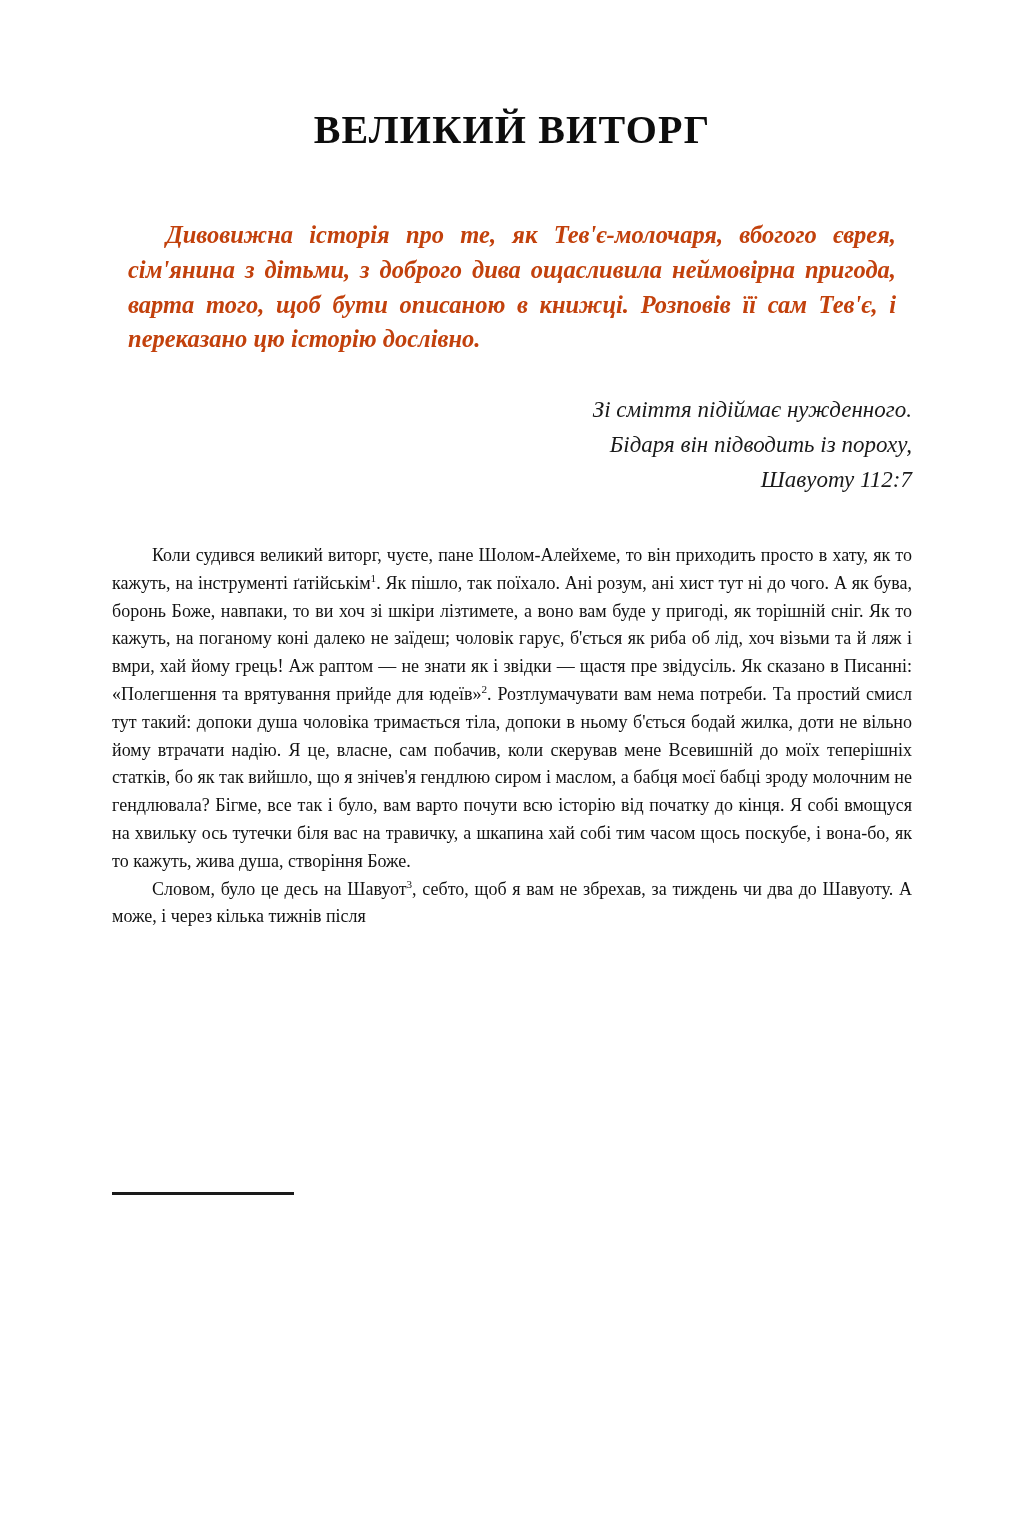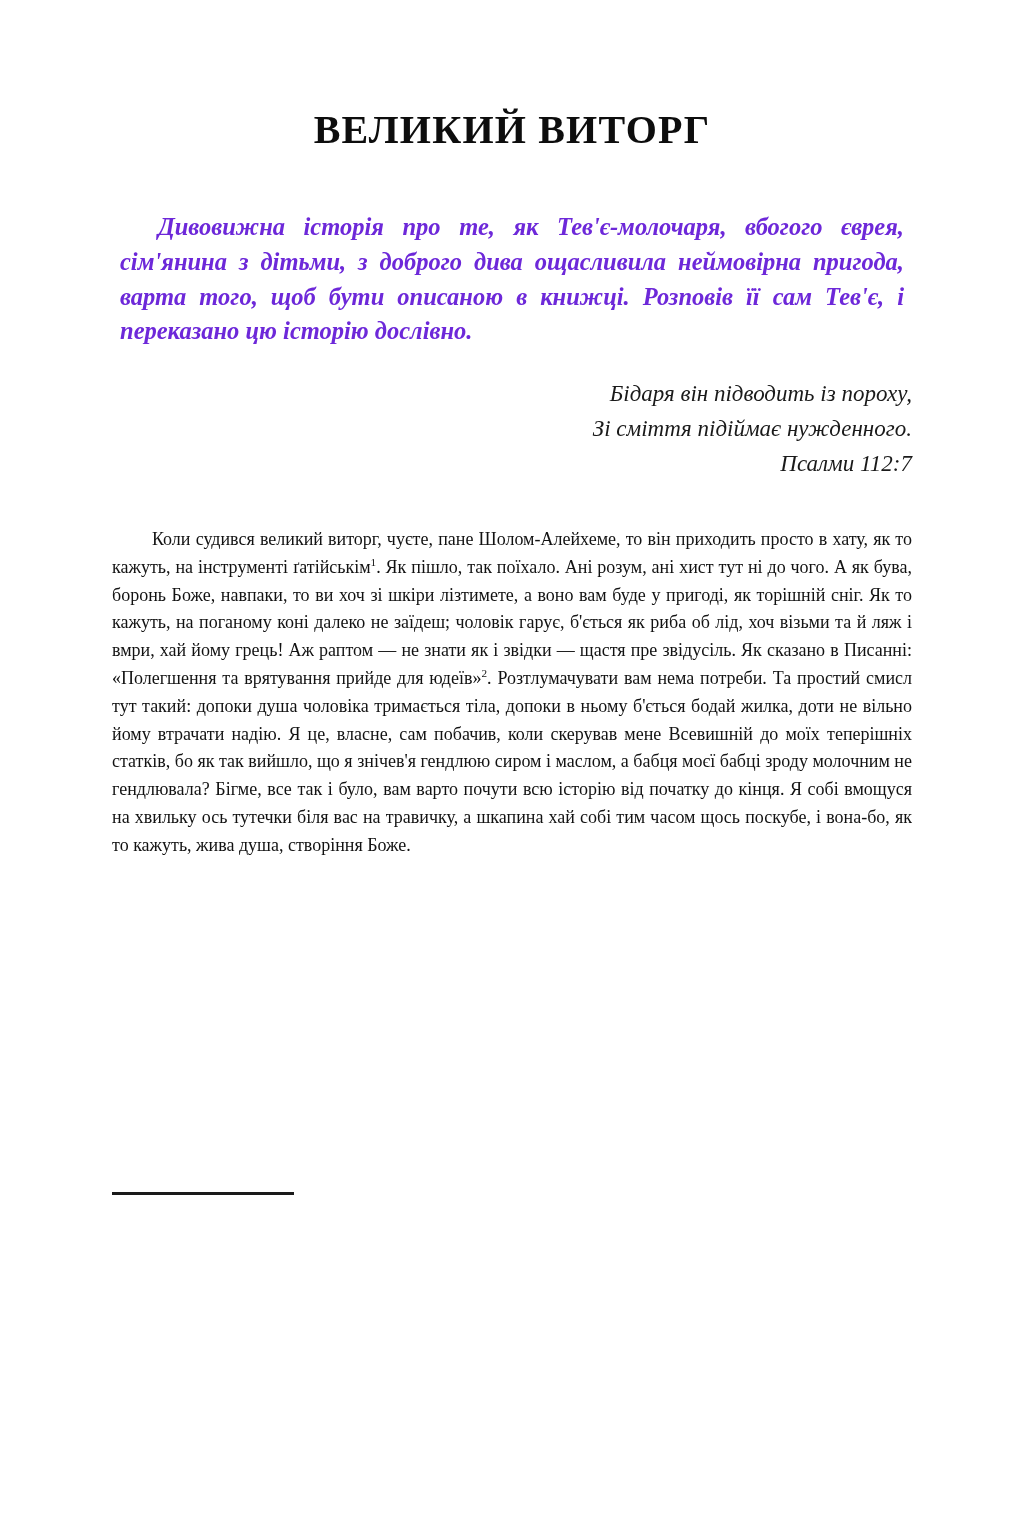--- a/index.html
+++ b/index.html
@@ -41,29 +41,29 @@
     font-family: "Liberation Serif", "DejaVu Serif", serif;
     font-weight: 700;
     font-size: 40px;
     line-height: 1.1;
     letter-spacing: 1.2px;
     color: #0d0d0d;
   }
 
   
   .epigraph {
-    margin: 8px;
+    margin: 16px;
     padding-top: 50px;
     font-style: italic;
     font-weight: 700;
     font-size: 24.5px;
     line-height: 1.42;
     text-align: justify;
     text-indent: 38px;
-    color: #6d28d9;
+    color: #c2410c;
     font-stretch: condensed;
   }
 
   
   .verse-block {
     margin: 0;
     padding-top: 20px;
     text-align: right;
     font-style: italic;
     font-size: 23px;
@@ -143,29 +143,30 @@
 
 <div class="page">
 
   <div class="column">
 
     <h1 class="chapter-title">ВЕЛИКИЙ ВИТОРГ</h1>
 
     <p class="epigraph">Дивовижна історія про те, як Тев'є-молочаря, вбогого єврея, сім'янина з дітьми, з доброго дива ощасливила неймовірна пригода, варта того, щоб бути описаною в книжці. Розповів її сам Тев'є, і переказано цю історію дослівно.</p>
 
     <div class="verse-block">
+      <span class="verse-line">Зі сміття підіймає нужденного.</span>
       <span class="verse-line">Бідаря він підводить із пороху,</span>
-      <span class="verse-line">Зі сміття підіймає нужденного.</span>
-      <span class="verse-source">Псалми 112:7</span>
+      <span class="verse-source">Шавуоту 112:7</span>
     </div>
 
     <div class="body-text">
 
       <p class="body-par"><span>Коли судився великий виторг, чуєте, пане Шолом-Алейхеме, то він приходить просто в хату, як то кажуть, на інструменті ґатійськім</span><sup class="fn-ref">1</sup><span>. Як пішло, так поїхало. Ані розум, ані хист тут ні до чого. А як бува, боронь Боже, навпаки, то ви хоч зі шкіри лізтимете, а воно вам буде у пригоді, як торішній сніг. Як то кажуть, на поганому коні далеко не заїдеш; чоловік гарує, б'ється як риба об лід, хоч візьми та й ляж і вмри, хай йому грець! Аж раптом — не знати як і звідки — щастя пре звідусіль. Як сказано в Писанні: «Полегшення та врятування прийде для юдеїв»</span><sup class="fn-ref">2</sup><span>. Розтлумачувати вам нема потреби. Та простий смисл тут такий: допоки душа чоловіка тримається тіла, допоки в ньому б'ється бодай жилка, доти не вільно йому втрачати надію. Я це, власне, сам побачив, коли скерував мене Всевишній до моїх теперішніх статків, бо як так вийшло, що я знічев'я гендлюю сиром і маслом, а бабця моєї бабці зроду молочним не гендлювала? Бігме, все так і було, вам варто почути всю історію від початку до кінця. Я собі вмощуся на хвильку ось тутечки біля вас на травичку, а шкапина хай собі тим часом щось поскубе, і вона-бо, як то кажуть, жива душа, створіння Боже.</span></p>
 
+      <p class="body-par"><span>Словом, було це десь на Шавуот</span><sup class="fn-ref">3</sup><span>, себто, щоб я вам не збрехав, за тиждень чи два до Шавуоту. А може, і через кілька тижнів після</span></p>
 
     </div>
 
   </div>
 
   <div class="footnotes">
     <hr class="footnote-rule">
     <div id="footnote-list">
       </div>
   </div>

